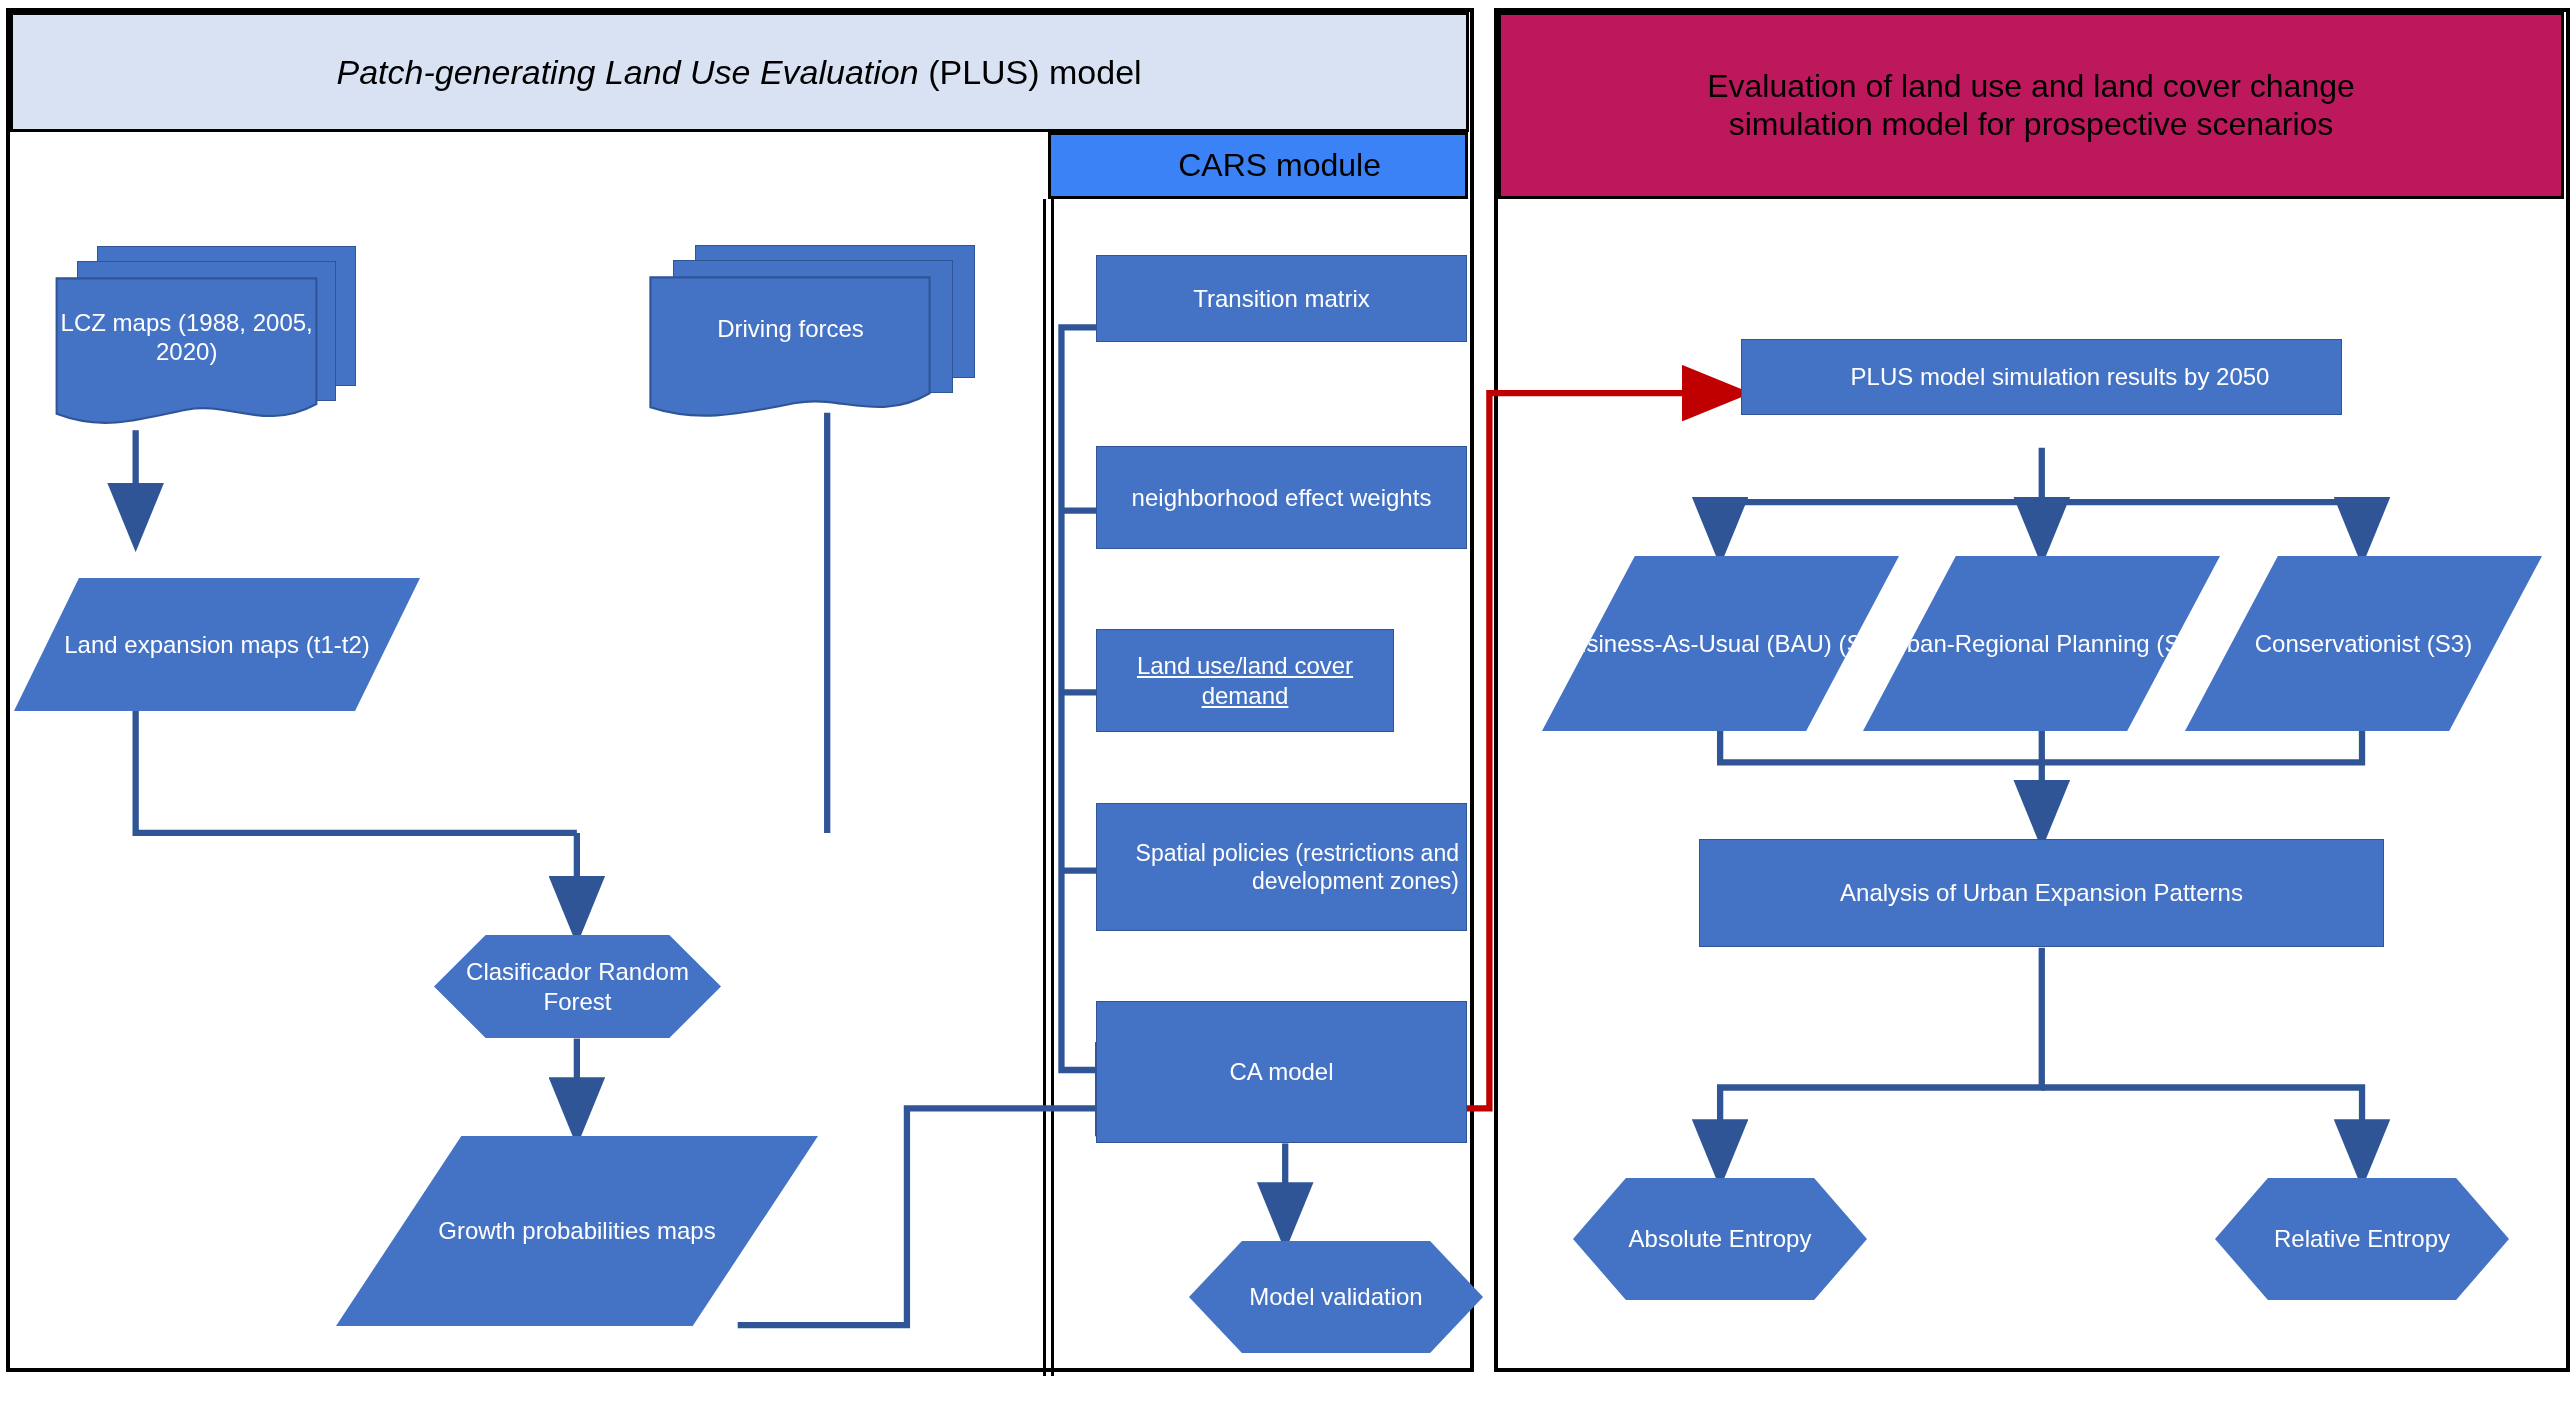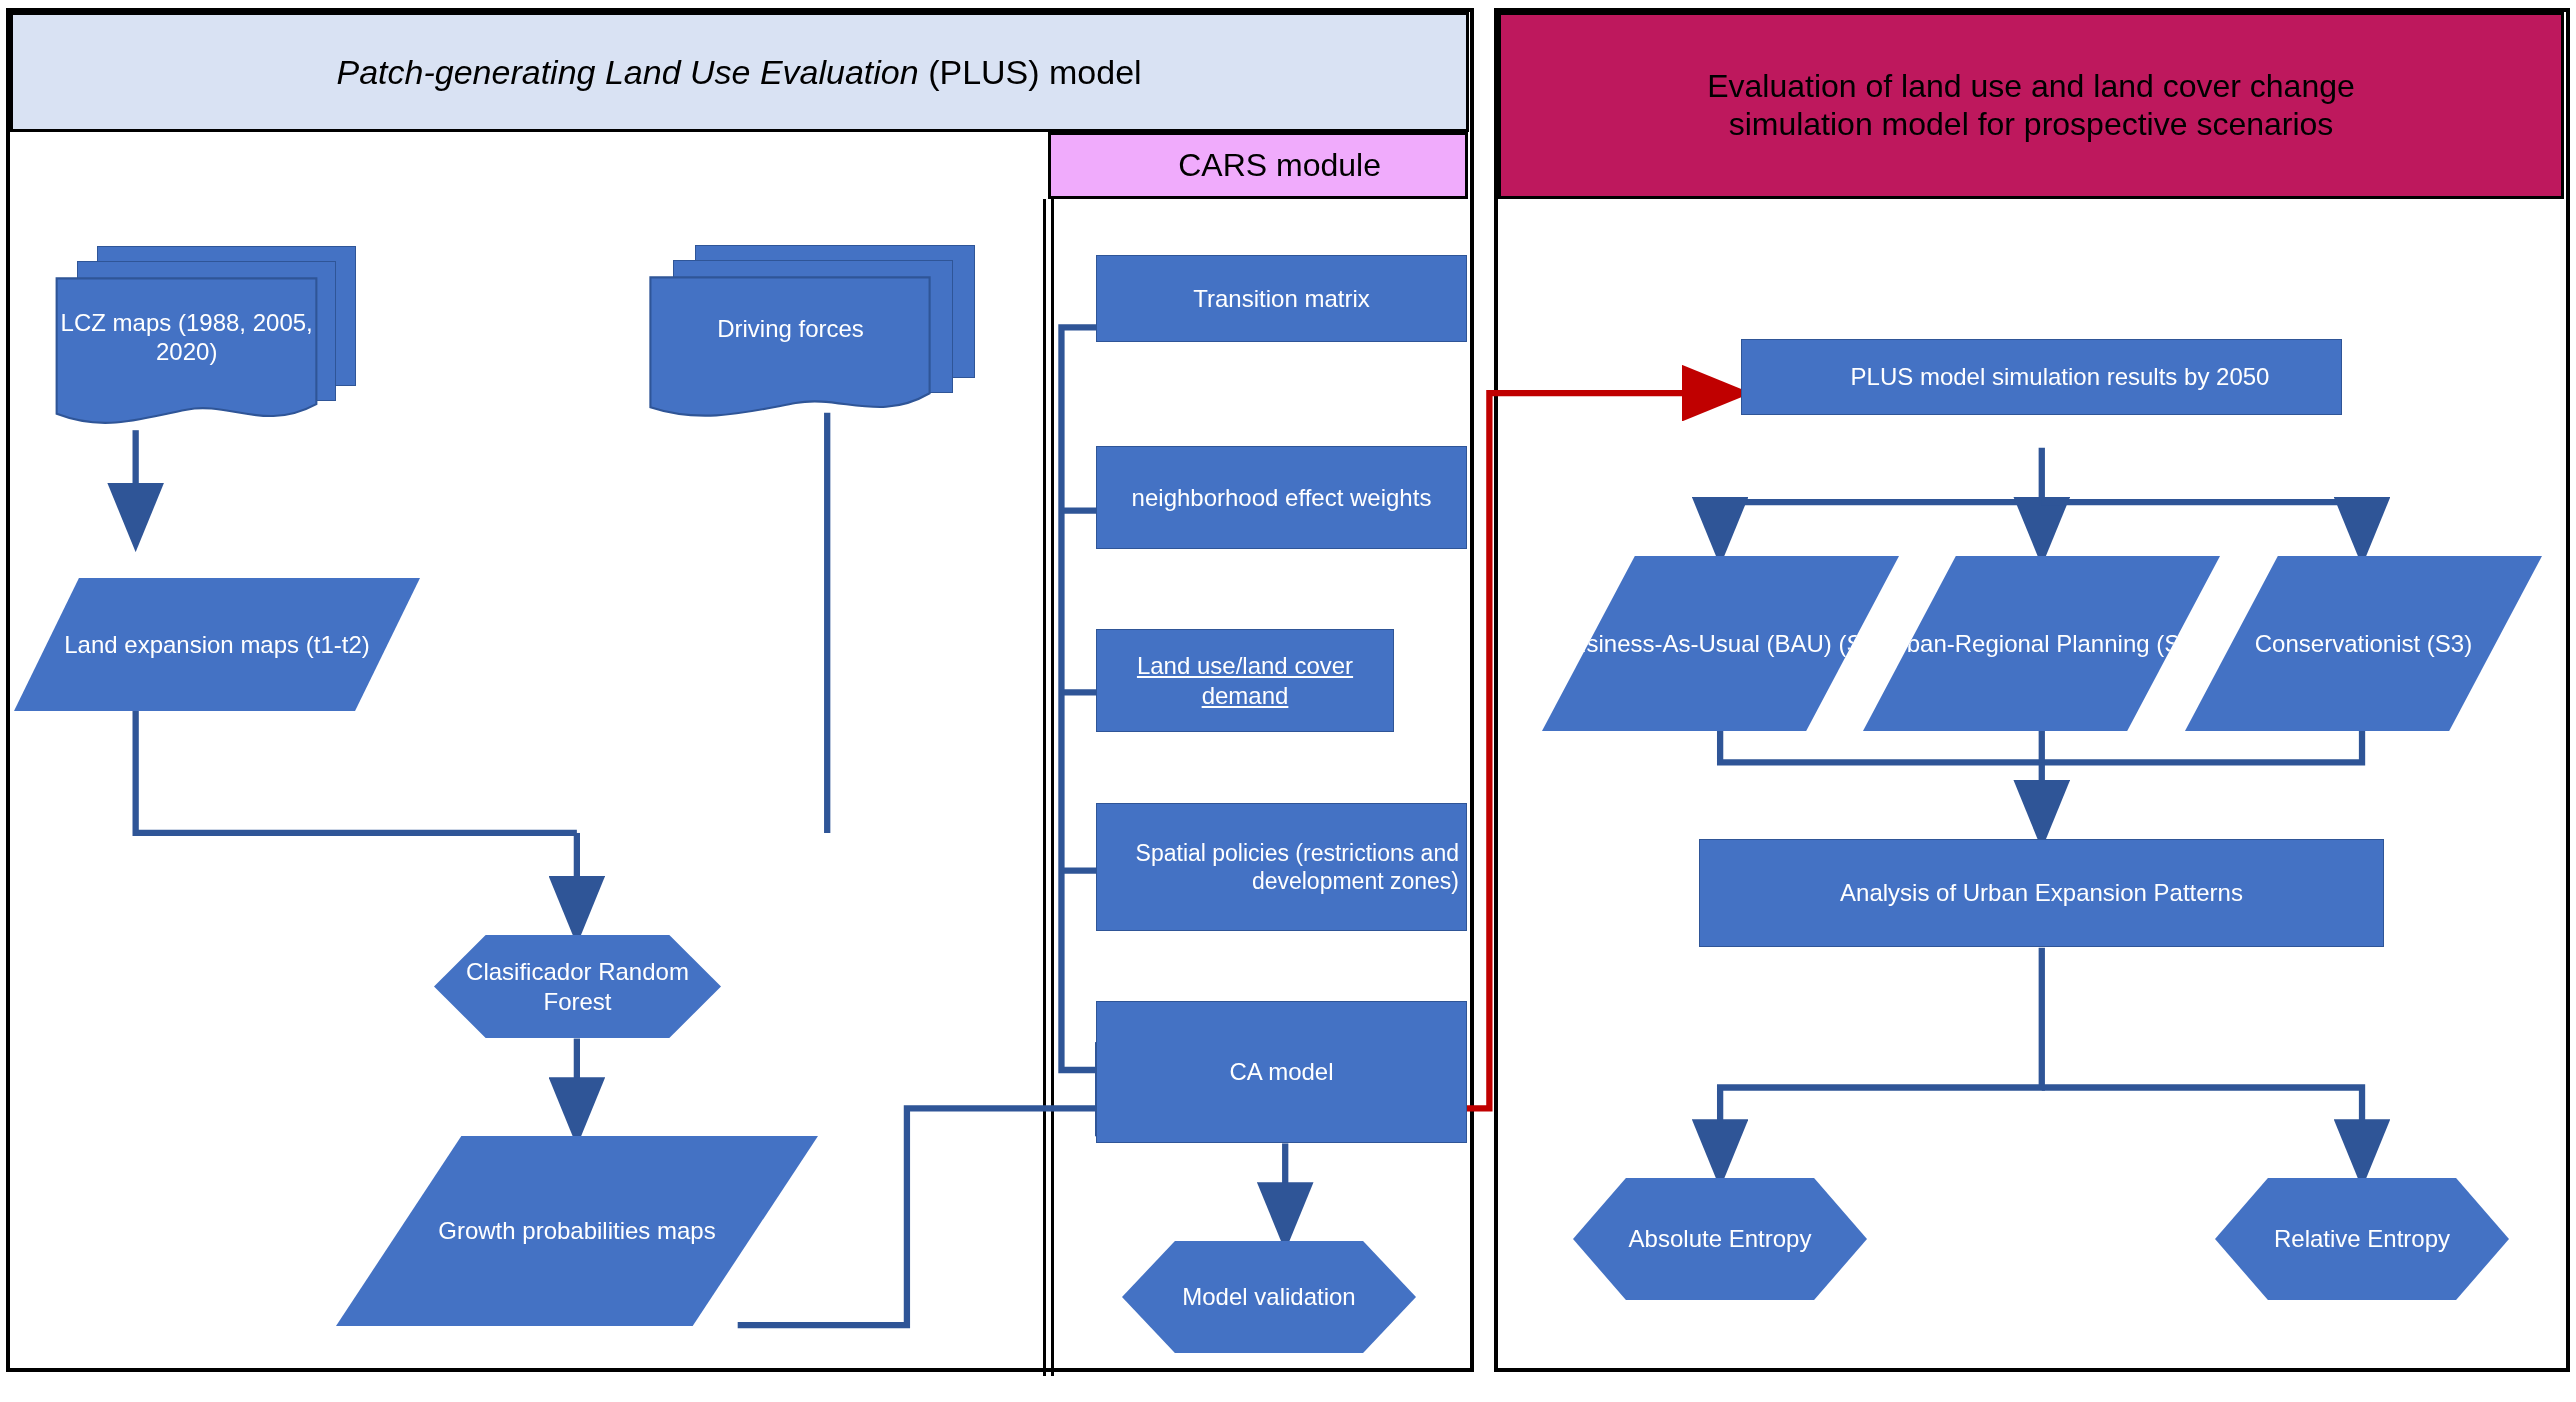--- a/index.html
+++ b/index.html
@@ -16,21 +16,21 @@
   
   .band{position:absolute;box-sizing:border-box;border:3.5px solid #000;
         display:flex;align-items:center;justify-content:center;text-align:center;}
   .band-title{color:#000;line-height:1.18;}
 
   #band-plus{left:0;top:0;width:1459px;height:120px;background:#D9E2F3;}
   #band-plus .band-title{font-size:34px;}
   #band-plus em{font-style:italic;}
 
   #band-leas{left:0;  top:120px;width:1033px;height:67px;background:#FAE3D9;}
-  #band-cars{left:1038px;top:120px;width:420px;height:67px;background:#f0abfc;padding-left:44px;}
+  #band-cars{left:1038px;top:120px;width:420px;height:67px;background:#3b82f6;padding-left:44px;}
   #band-leas .band-title,#band-cars .band-title{font-size:32px;}
 
   #band-eval{left:0;top:0;width:1066px;height:187px;background:#be185d;}
   #band-eval .band-title{font-size:32px;}
 
   
   #col-div-a{position:absolute;left:1033px;top:187px;width:3.5px;height:1177px;background:#000;}
   #col-div-b{position:absolute;left:1041px;top:187px;width:3.5px;height:1177px;background:#000;}
 
   
@@ -166,21 +166,21 @@
   </div>
   <div class="node" style="left:1096px;top:629px;width:298px;height:103px;text-decoration:underline;">
     <span>Land use/land cover demand</span>
   </div>
   <div class="node small" style="left:1096px;top:803px;width:371px;height:128px;">
     <span>Spatial policies (restrictions and development zones)</span>
   </div>
   <div class="node" style="left:1096px;top:1001px;width:371px;height:142px;">
     <span>CA model</span>
   </div>
-  <div class="node hexa" style="left:1122px;top:1241px;width:294px;height:112px;">
+  <div class="node hexa" style="left:1189px;top:1241px;width:294px;height:112px;">
     <span>Model validation</span>
   </div>
 
   <div class="panel" id="panel-right">
     <div class="band" id="band-eval">
       <div class="band-title">
         <div>Evaluation of land use and land cover change</div>
         <div>simulation model for prospective scenarios</div>
       </div>
     </div>

